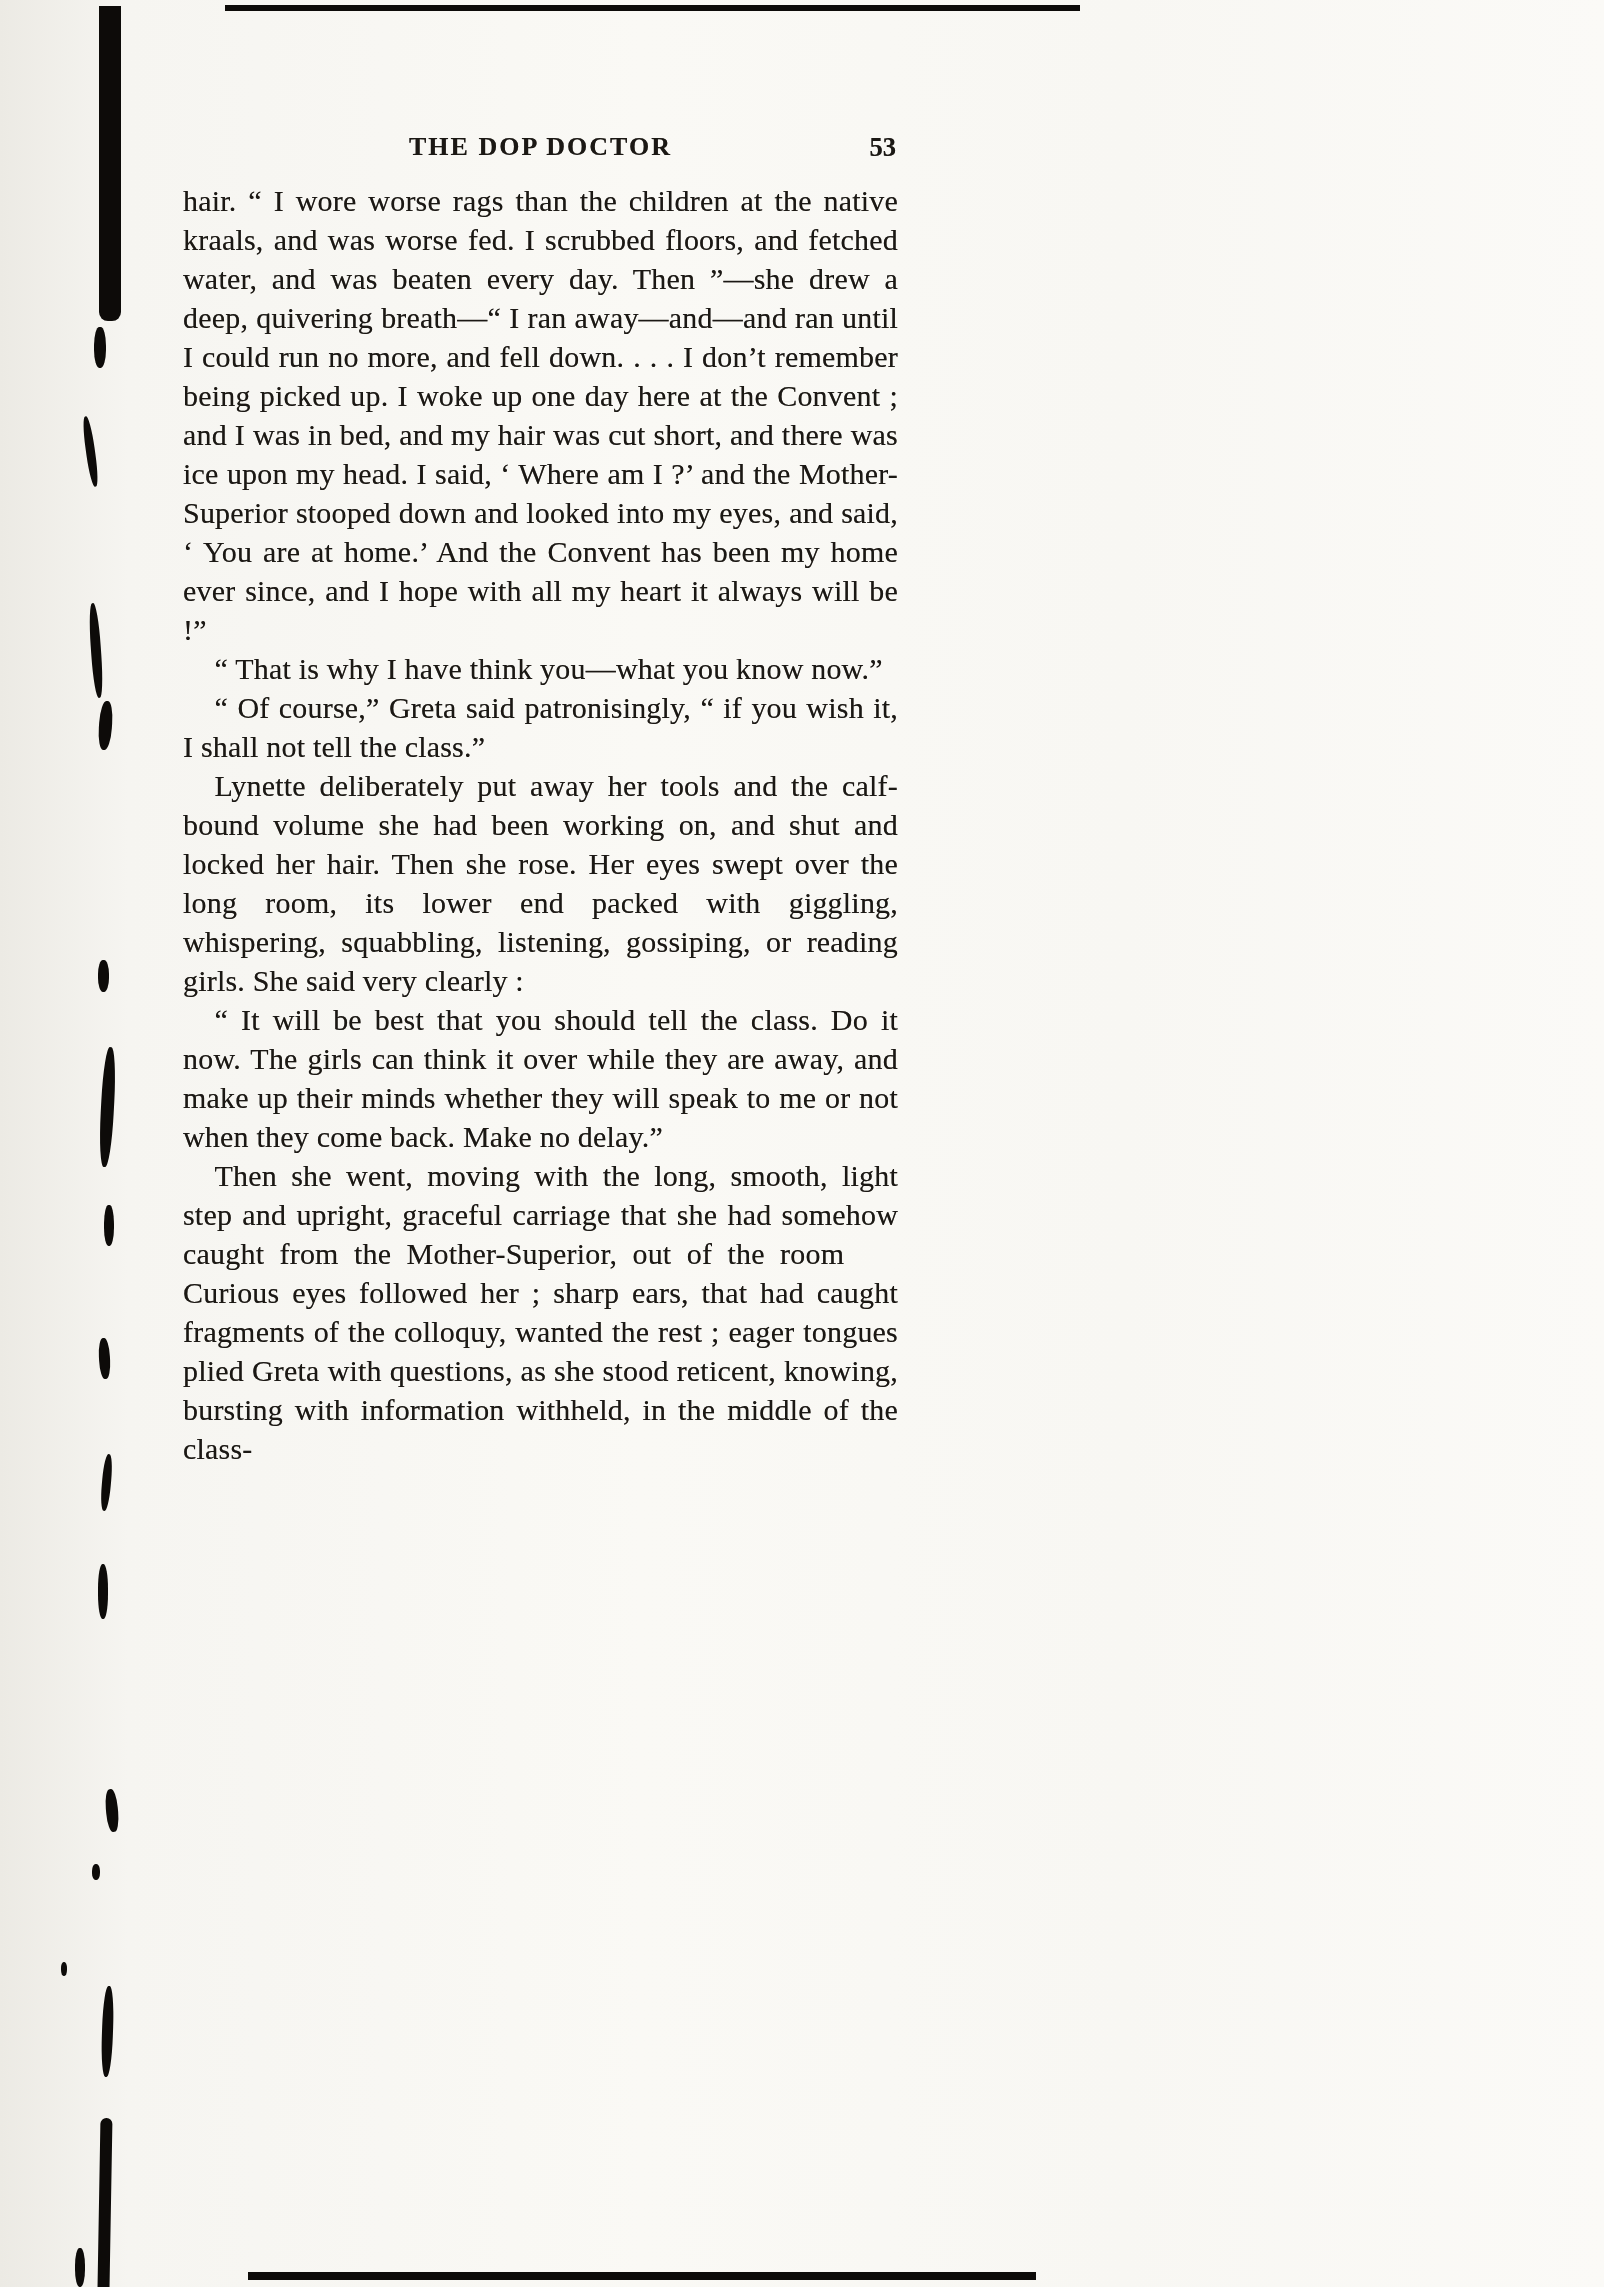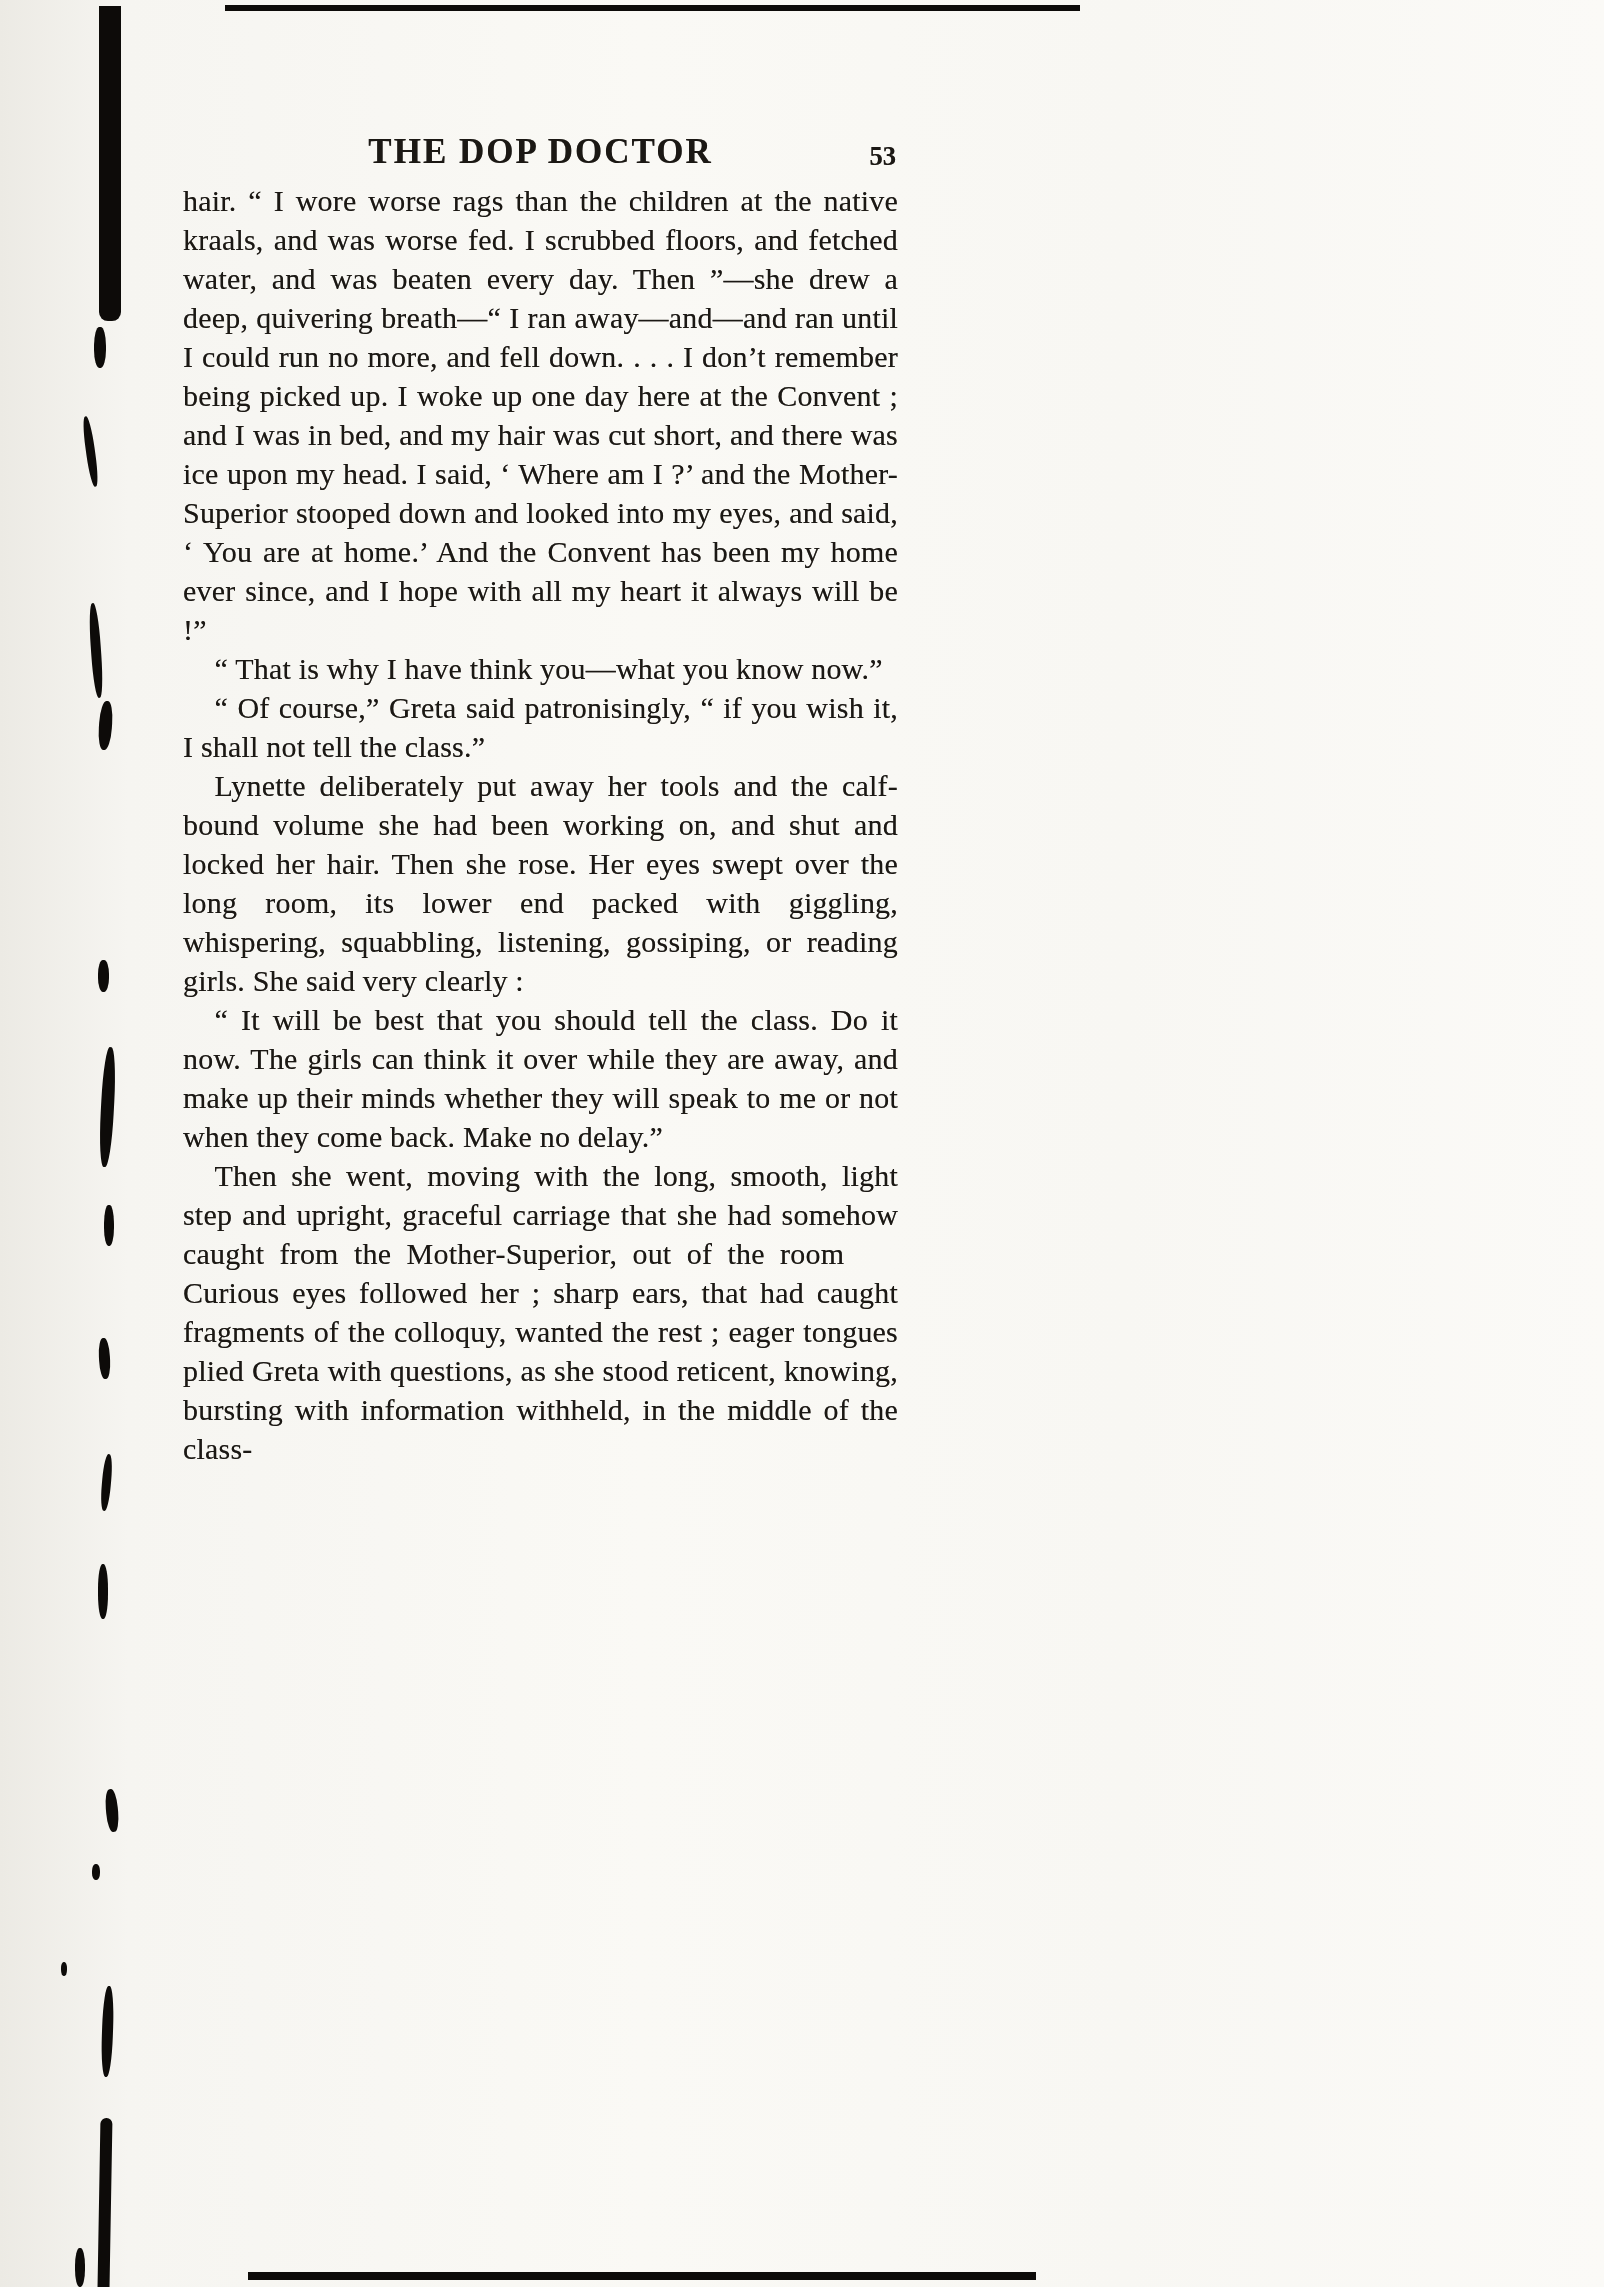--- a/index.html
+++ b/index.html
@@ -18,24 +18,24 @@
   .text-block {
     position: absolute;
     left: 183px; top: 132px;
     width: 715px;
     color: #1b1814;
     text-shadow: 0 0 0.5px rgba(20,15,10,0.55);
   }
   .running-head { position: relative; height: 35px; margin-bottom: 13.8px; }
   .running-title {
     position: absolute; left: 50%; transform: translateX(-50%);
-    font-weight: bold; font-size: 35px; letter-spacing: 2px; white-space: nowrap;
+    font-weight: bold; font-size: 26px; letter-spacing: 2px; white-space: nowrap;
   }
   .page-number {
-    position: absolute; right: 2px; top: 9px;
+    position: absolute; right: 2px; top: 0;
     font-weight: bold; font-size: 26.6px;
   }
   .body p {
     margin: 0;
     font-size: 30px;
     line-height: 39px;
     text-align: justify;
     letter-spacing: 0.2px;
   }
   .body p.indent { text-indent: 31.5px; }

